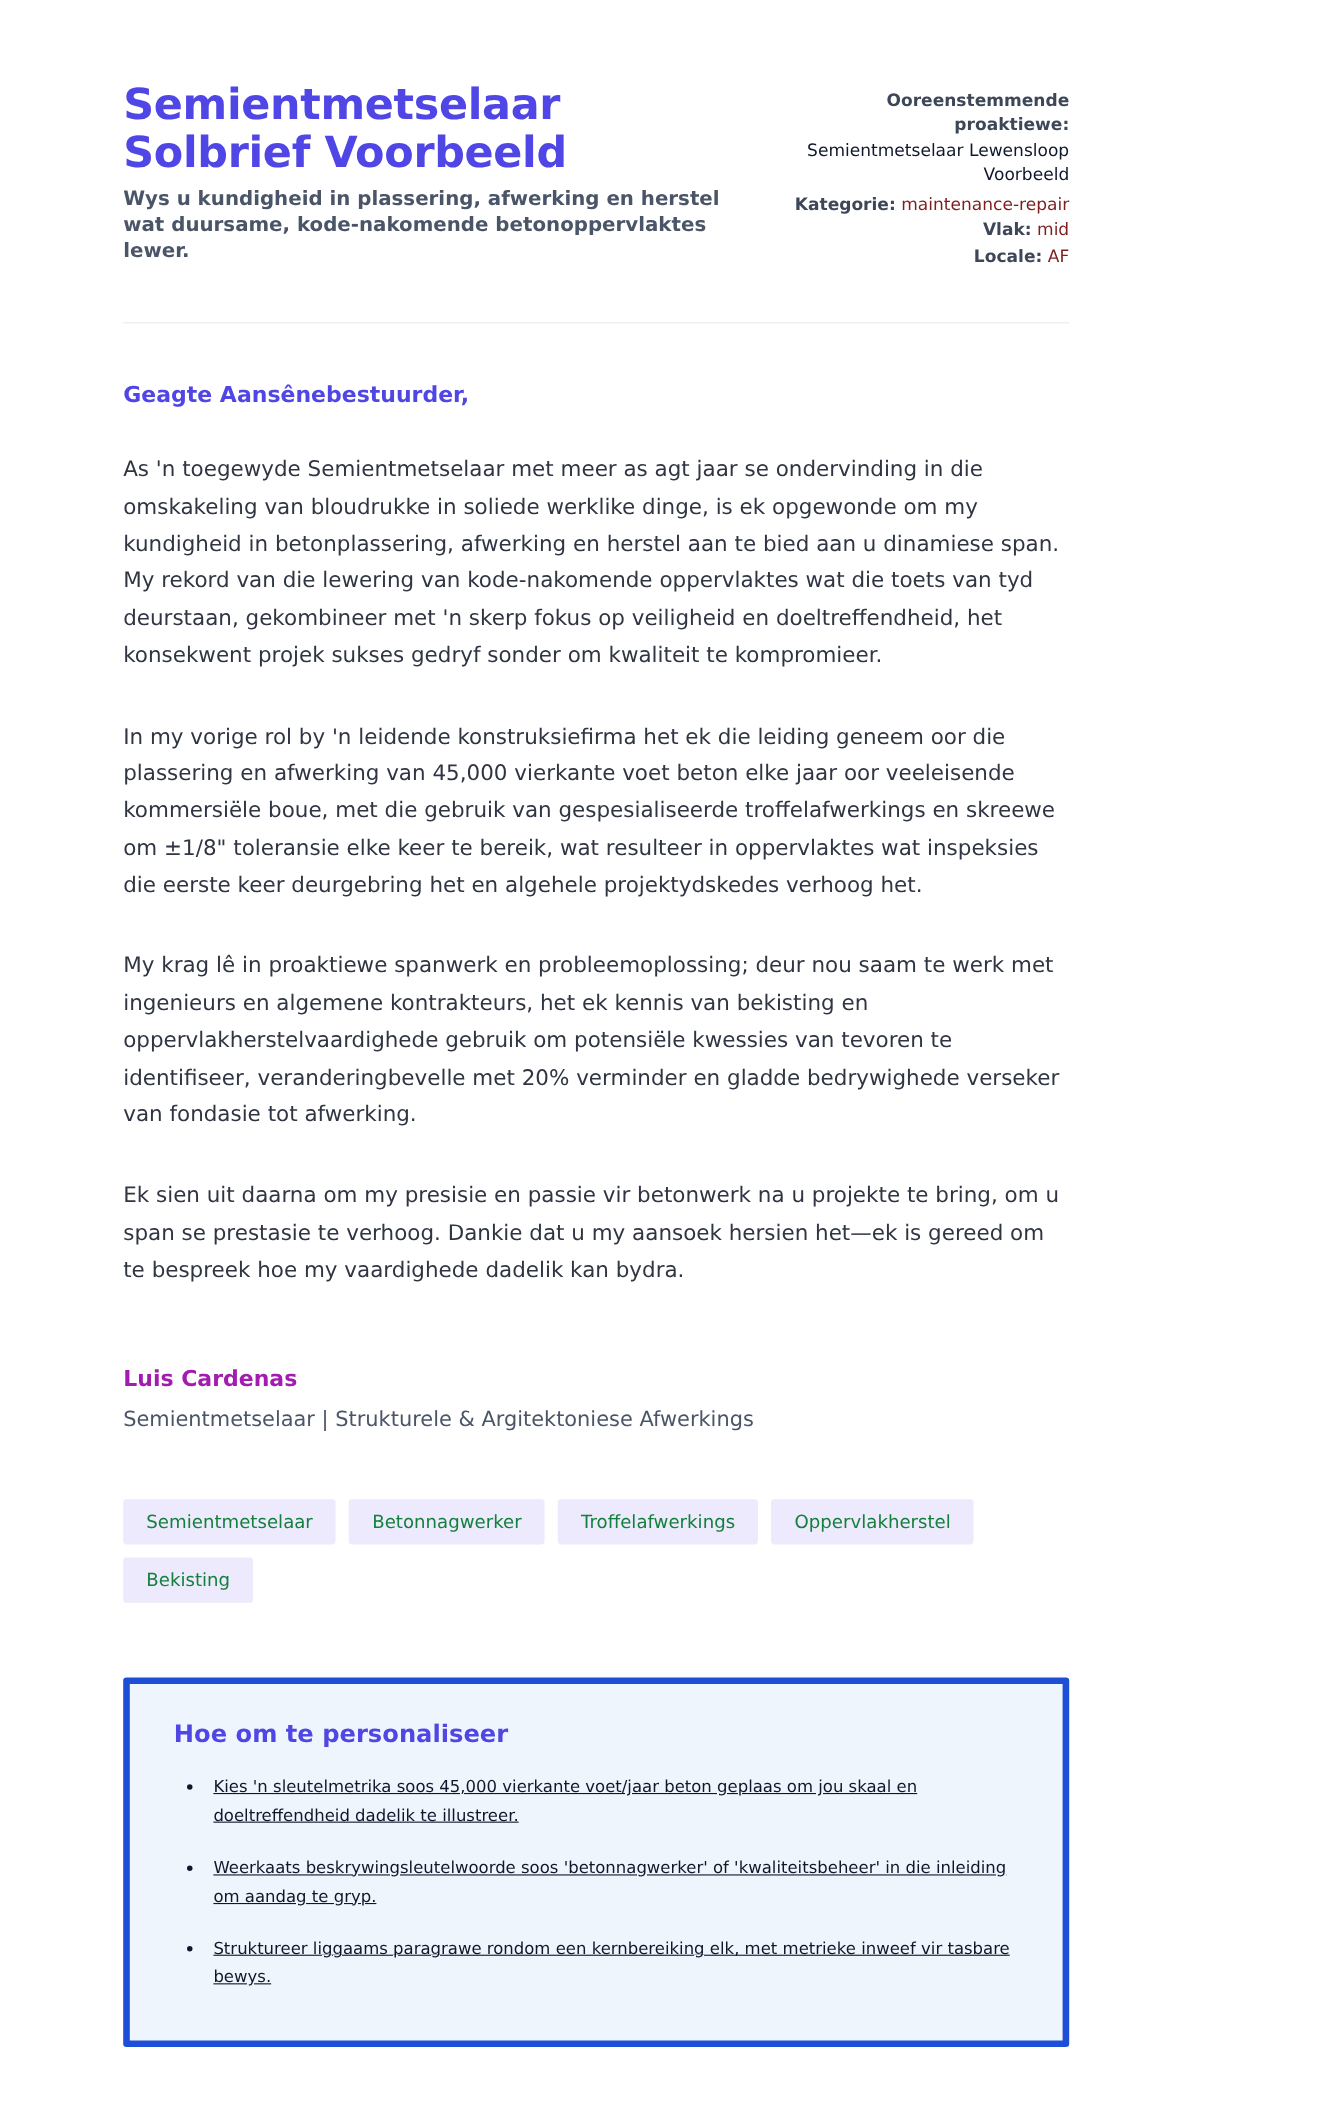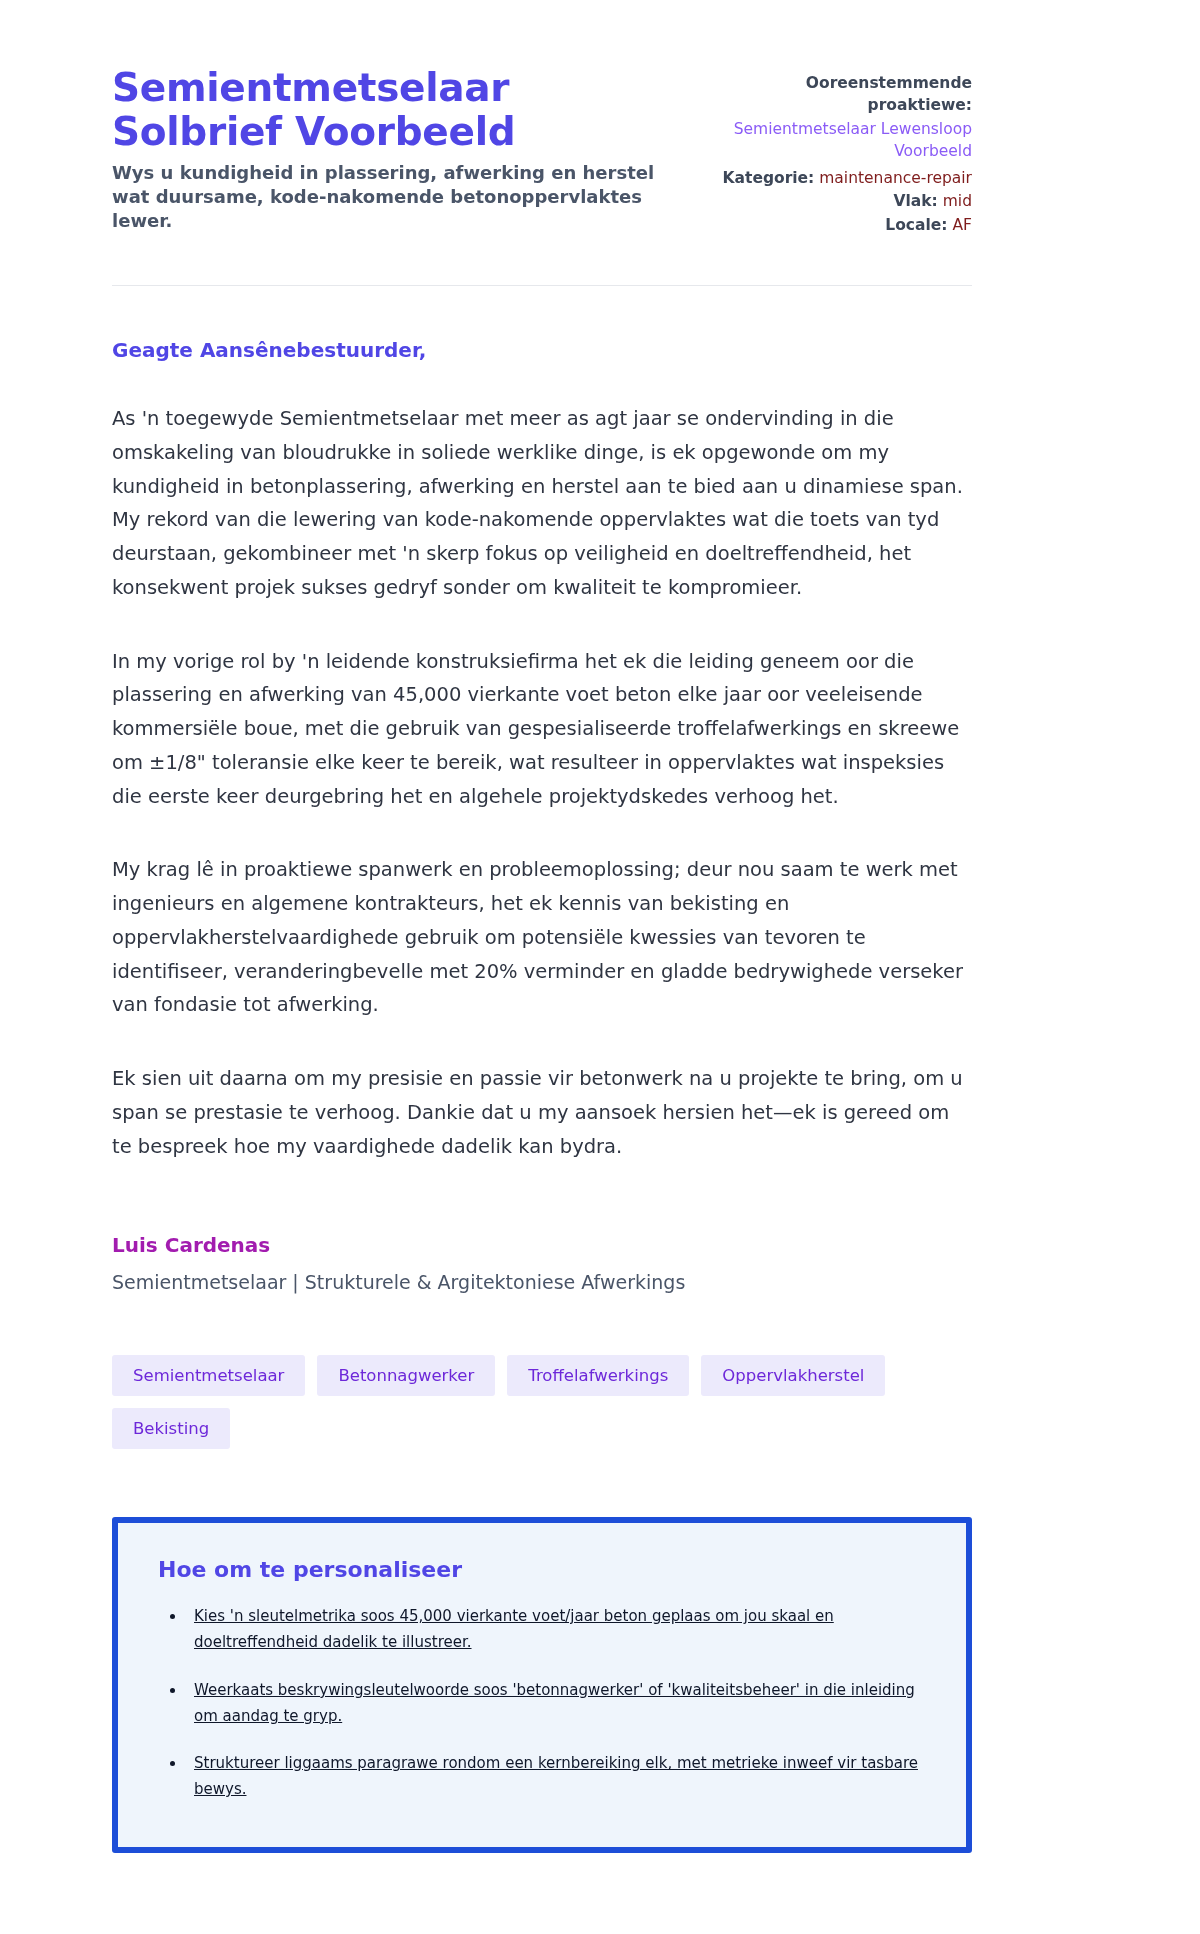--- a/index.html
+++ b/index.html
@@ -12,22 +12,21 @@
   body {
     width: 1200px;
     min-height: 1934px;
     font-family: "DejaVu Sans", "Liberation Sans", sans-serif;
     color: #2d3748;
     -webkit-font-smoothing: antialiased;
   }
 
   .page {
     width: 1084px;
-    padding: 52px 112px 40px 112px;
-    margin-top: 14px;
+    padding: 74px 112px 40px 112px;
   }
 
   
   .doc-header {
     display: flex;
     align-items: flex-start;
     justify-content: space-between;
     gap: 40px;
     padding-bottom: 48px;
     border-bottom: 1px solid #e6e8ec;
@@ -65,21 +64,21 @@
   .meta-label {
     font-weight: 700;
     color: #3d4758;
   }
   .meta-value { color: #7f1d1d; }
   .meta-block-title {
     font-weight: 700;
     color: #3d4758;
   }
   .meta-block-value {
-    color: #8b5cf6;
+    color: #0f172a;
     margin-bottom: 4px;
   }
 
   
   .letter {
     padding-top: 52px;
   }
   .salutation {
     margin: 0 0 40px 0;
     font-size: 20px;
@@ -112,21 +111,21 @@
 
   
   .tag-row {
     margin-top: 62px;
     display: flex;
     flex-wrap: wrap;
     gap: 12px;
   }
   .tag {
     background: #eceafc;
-    color: #6d28d9;
+    color: #15803d;
     font-size: 16.5px;
     padding: 11px 21px;
     border-radius: 3px;
     white-space: nowrap;
     text-align: right;
   }
 
   
   .callout {
     margin-top: 68px;

